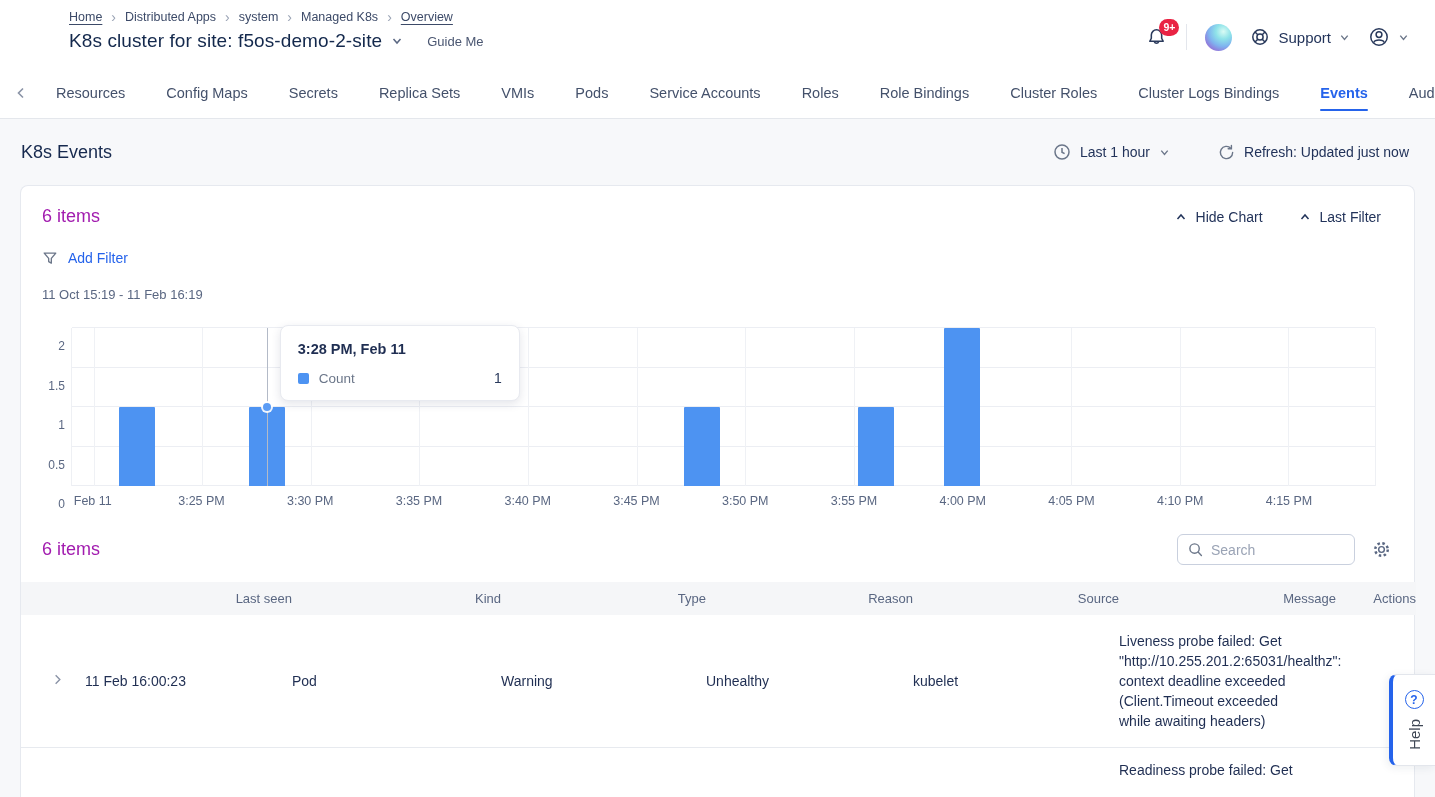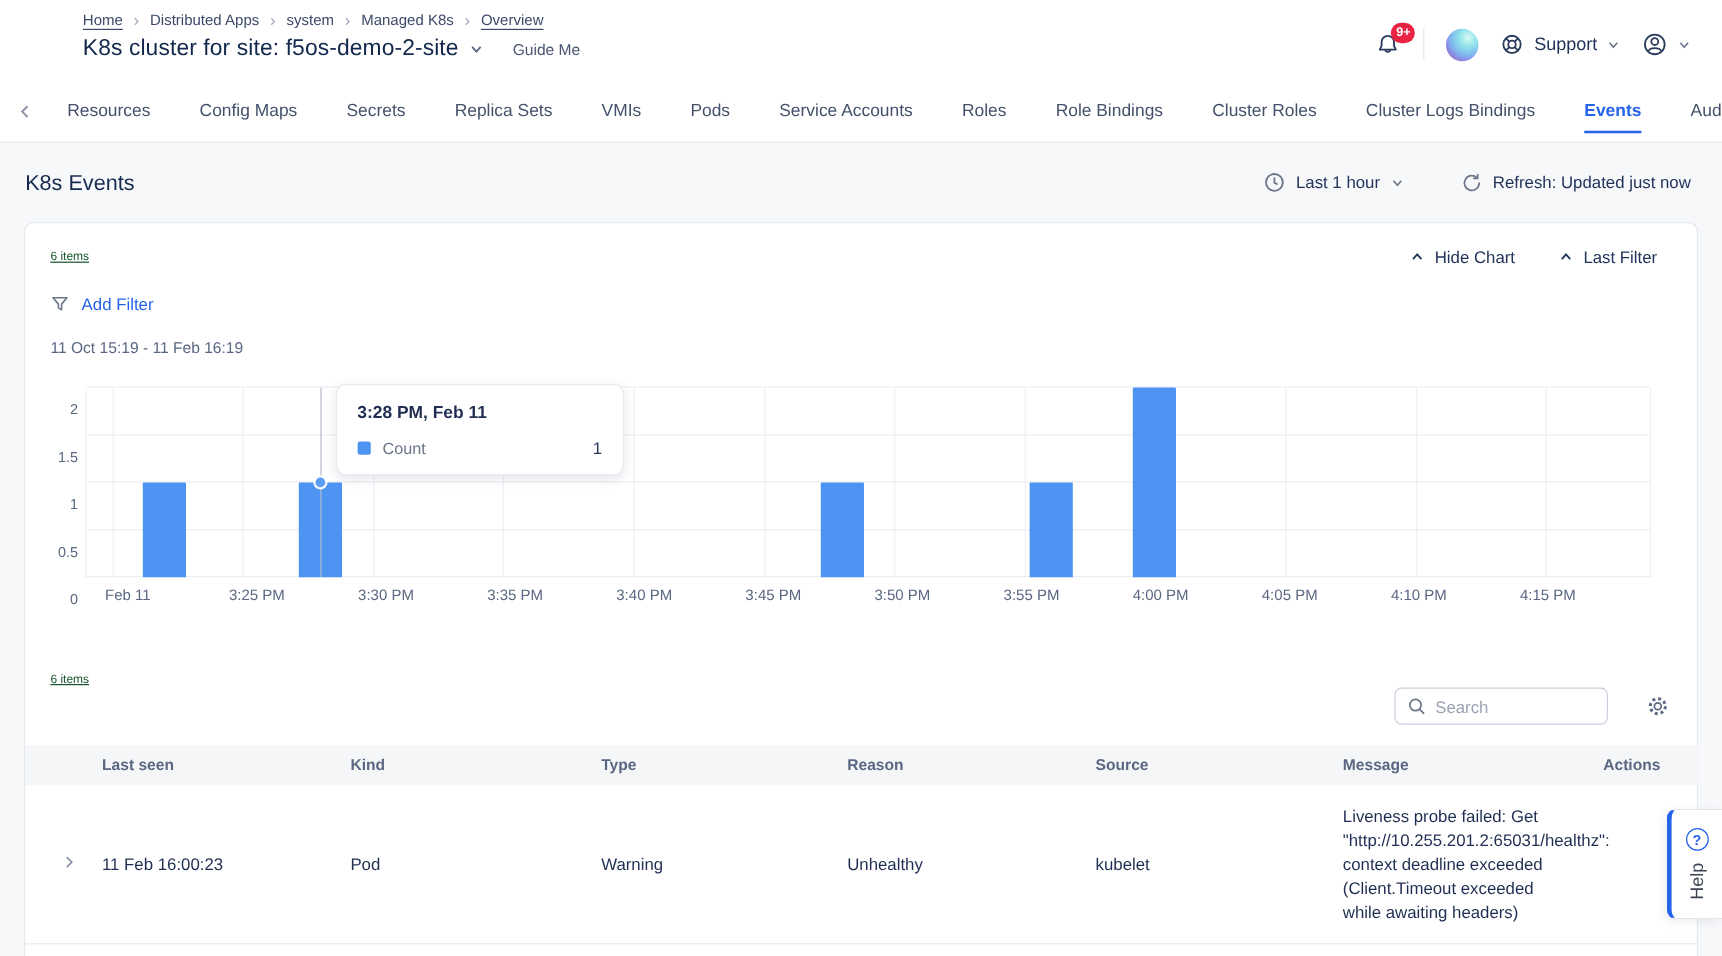--- a/index.html
+++ b/index.html
@@ -39,57 +39,57 @@
   
   .content { background:#f7f8fa; min-height:687px; }
   .page-head { height:66px; display:flex; align-items:center; justify-content:space-between; padding:0 26px 0 21px; }
   .page-head h2 { font-size:18px; font-weight:500; color:#16294e; }
   .ph-right { display:flex; align-items:center; gap:48px; }
   .icon-txt-btn { display:flex; align-items:center; gap:9px; font-size:14px; color:#22335a; }
   .icon-gray { color:#6b7689; }
 
   .card { margin:0 20px; background:#fff; border:1px solid #e6e9ef; border-radius:8px 8px 0 0; border-bottom:none; padding-bottom:4px; }
   .card-row1 { display:flex; justify-content:space-between; align-items:center; padding:20px 33px 0 21px; }
-  .muted { color:#14532d; font-size:10px;text-decoration:underline; }
+  .muted { color:#a21caf; font-size:18px; }
   .hide-btns { display:flex; gap:36px; }
   .hide-btn { display:flex; align-items:center; gap:9px; font-size:14px; color:#22335a; }
   .filters { margin:23px 21px 0; }
   .addfilter { display:flex; align-items:center; gap:10px; font-size:14px; color:#2563eb; }
   .daterange { margin:21px 21px 0; font-size:13px; color:#5a6782; }
 
   
   .chart { position:relative; margin-top:16px; height:196px; }
   .plot { position:absolute; left:50px; right:38px; top:10px; height:158px;
     border-left:1px solid #eef0f4; border-right:1px solid #eef0f4; }
   .gl-h { position:absolute; left:0; right:0; height:1px; background:#eceef3; }
   .gl-v { position:absolute; top:0; bottom:0; width:1px; background:#eff1f5; }
   .bar { position:absolute; bottom:0; width:36px; transform:translateX(-50%); border-radius:1px 1px 0 0; }
   .ylab { position:absolute; width:44px; text-align:right; font-size:12px; color:#5a6782; transform:translateY(50%); }
-  .xlabels { position:absolute; left:64px; right:38px; top:176px; height:18px; }
+  .xlabels { position:absolute; left:50px; right:38px; top:176px; height:18px; }
   .xlab { position:absolute; transform:translateX(-50%); font-size:12.5px; color:#5a6782; white-space:nowrap; }
   .hoverline { position:absolute; top:0; bottom:0; width:1px; background:#b3bac7; }
   .hoverdot { position:absolute; width:8px; height:8px; border-radius:50%; background:#5b9cf5;
     box-shadow:0 0 0 2px rgba(255,255,255,.9); transform:translate(-50%,50%); }
   .tooltip { position:absolute; width:240px; background:#fff; border:1px solid #e8eaf0; border-radius:8px;
     box-shadow:0 3px 10px rgba(30,45,80,.12); padding:15px 17px 14px; z-index:5; }
   .tt-title { font-size:14.5px; font-weight:700; color:#1f2e52; margin-bottom:13px; }
   .tt-row { display:flex; align-items:center; font-size:13.5px; color:#6b7689; }
   .tt-swatch { width:11px; height:11px; border-radius:2px; margin-right:10px; }
   .tt-val { margin-left:auto; color:#2a3a5c; font-size:14px; }
 
   
   .tbl-toolbar { display:flex; justify-content:space-between; align-items:center; margin:20px 23px 0 21px; }
-  .toolbar-right { display:flex; align-items:center; gap:32px;margin-top:44px; }
+  .toolbar-right { display:flex; align-items:center; gap:17px; }
   .search-box { display:flex; align-items:center; gap:8px; width:178px; height:31px; border:1px solid #c9d0de;
     border-radius:6px; padding:0 10px; background:#fff; color:#8a93a6; }
   .search-box input { border:none; outline:none; width:120px; font-size:14px; color:#1e2d50; background:transparent; }
   .search-box input::placeholder { color:#9aa3b5; }
   .gear-btn { color:#5a6782; }
   table.events { width:100%; border-collapse:collapse; margin-top:17px; table-layout:fixed; }
-  thead th { background:#f5f6f8; font-size:13px; font-weight:700; color:#5a6782; text-align:left; padding:9px 0; }
+  thead th { background:#f5f6f8; font-size:13px; font-weight:400; color:#5a6782; text-align:right; padding:9px 0; }
   tbody td { font-size:14px; color:#1f2e52; vertical-align:middle; border-top:1px solid #e7eaef; padding:16px 0; }
   tbody tr:first-child td { border-top:none; }
   td.expander,th.expander { padding-left:30px; }
   td.msg { padding-right:32px; line-height:20px; }
   .row-chev { color:#8a93a6; }
   tr.partial td { vertical-align:top; padding-top:12px; height:150px; }
 
   
   .help-tab { position:fixed; right:0; top:674px; width:46px; height:92px; background:#fff;
     border:1px solid #e3e6ec; border-right:none; border-left:4px solid #2563eb; border-radius:8px 0 0 8px;

